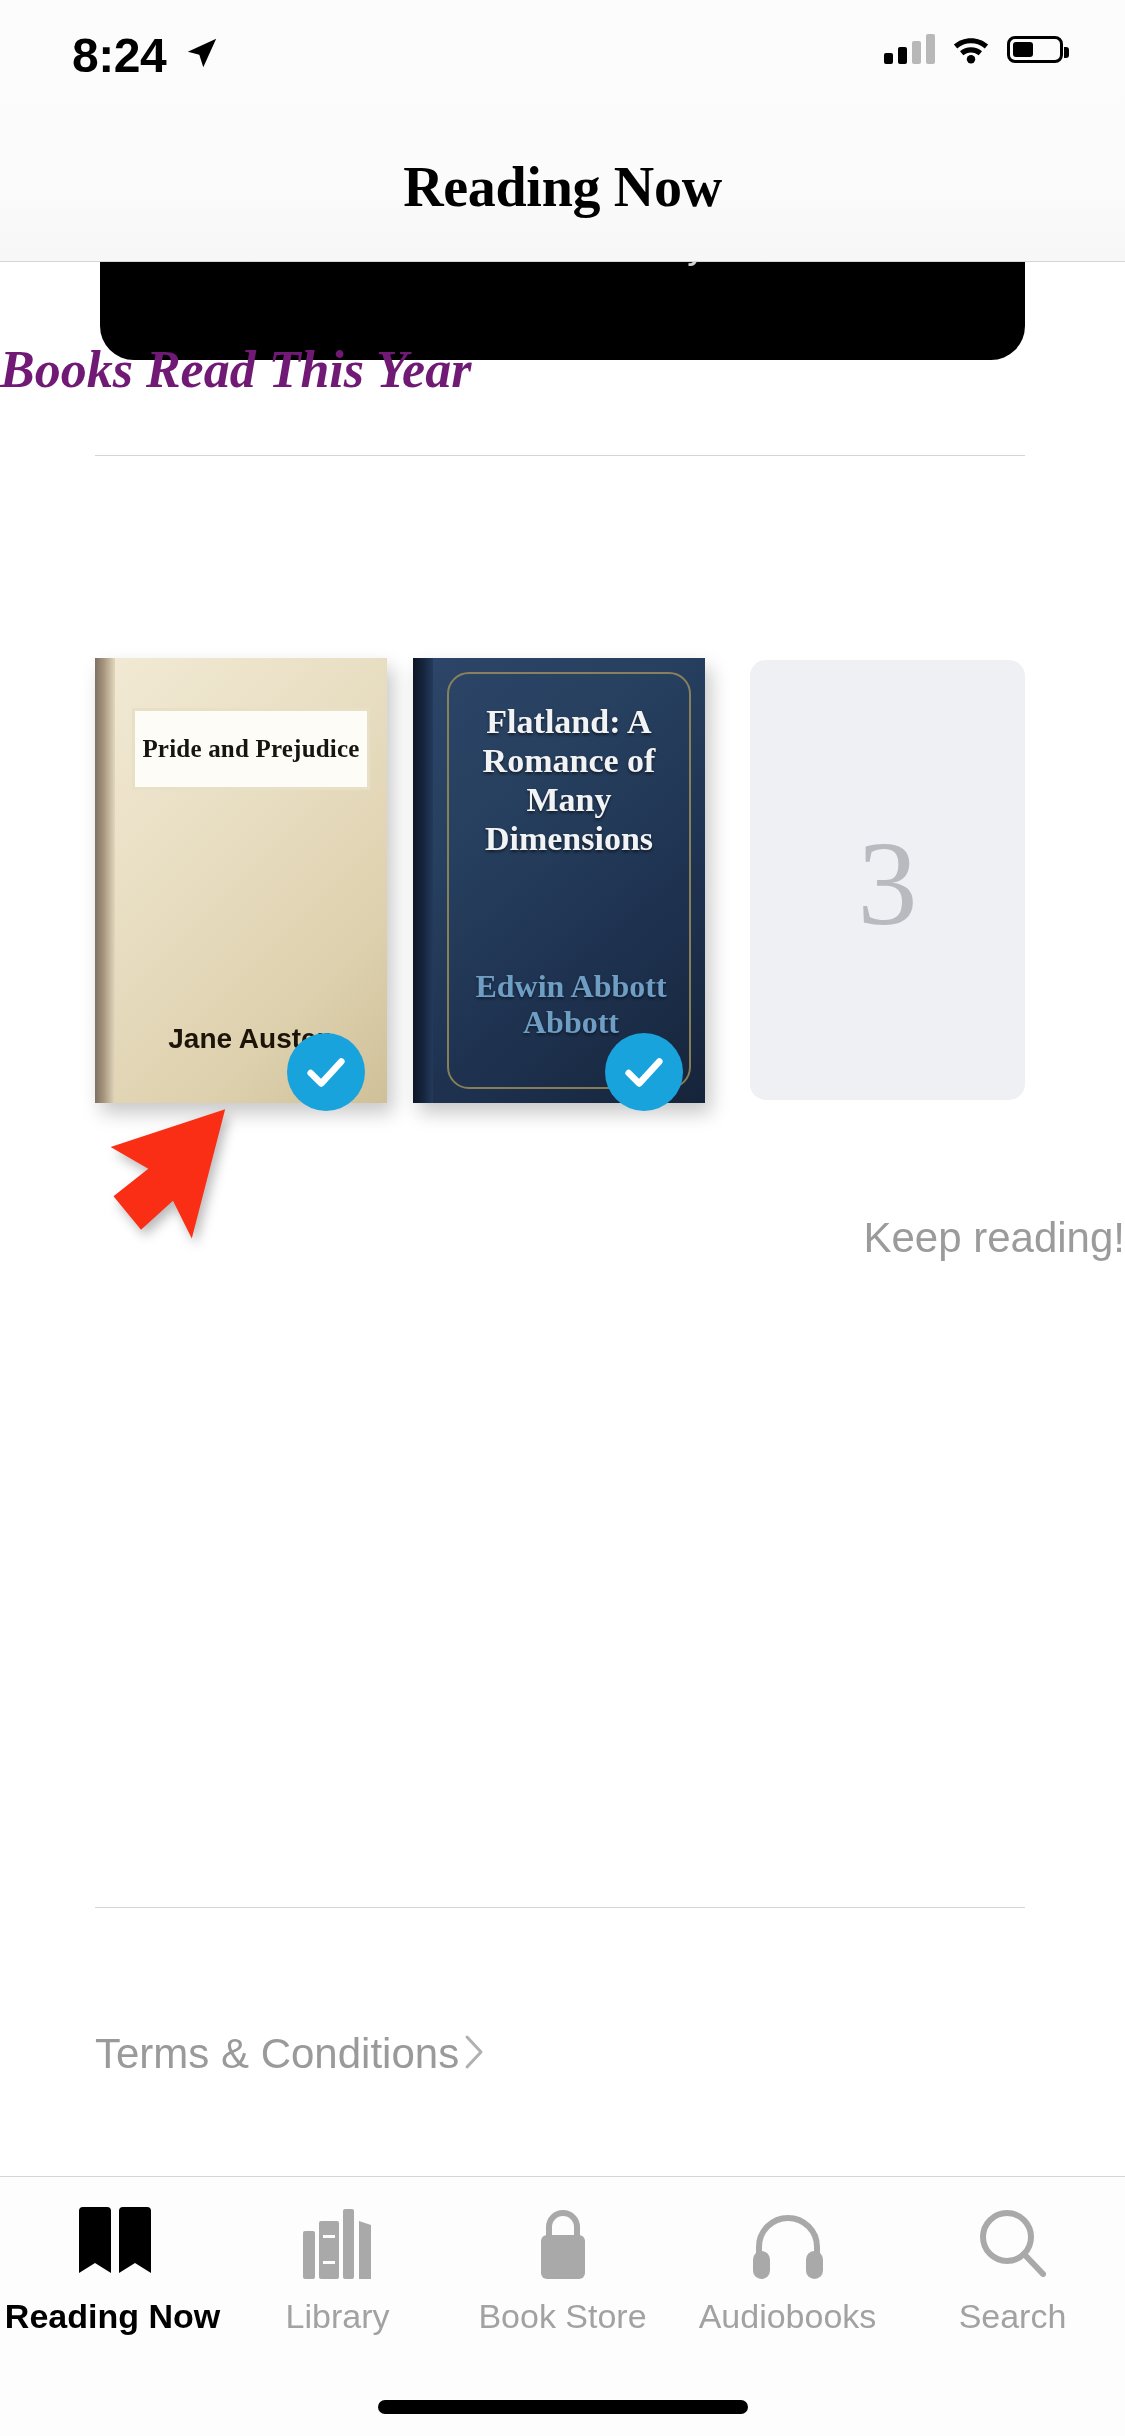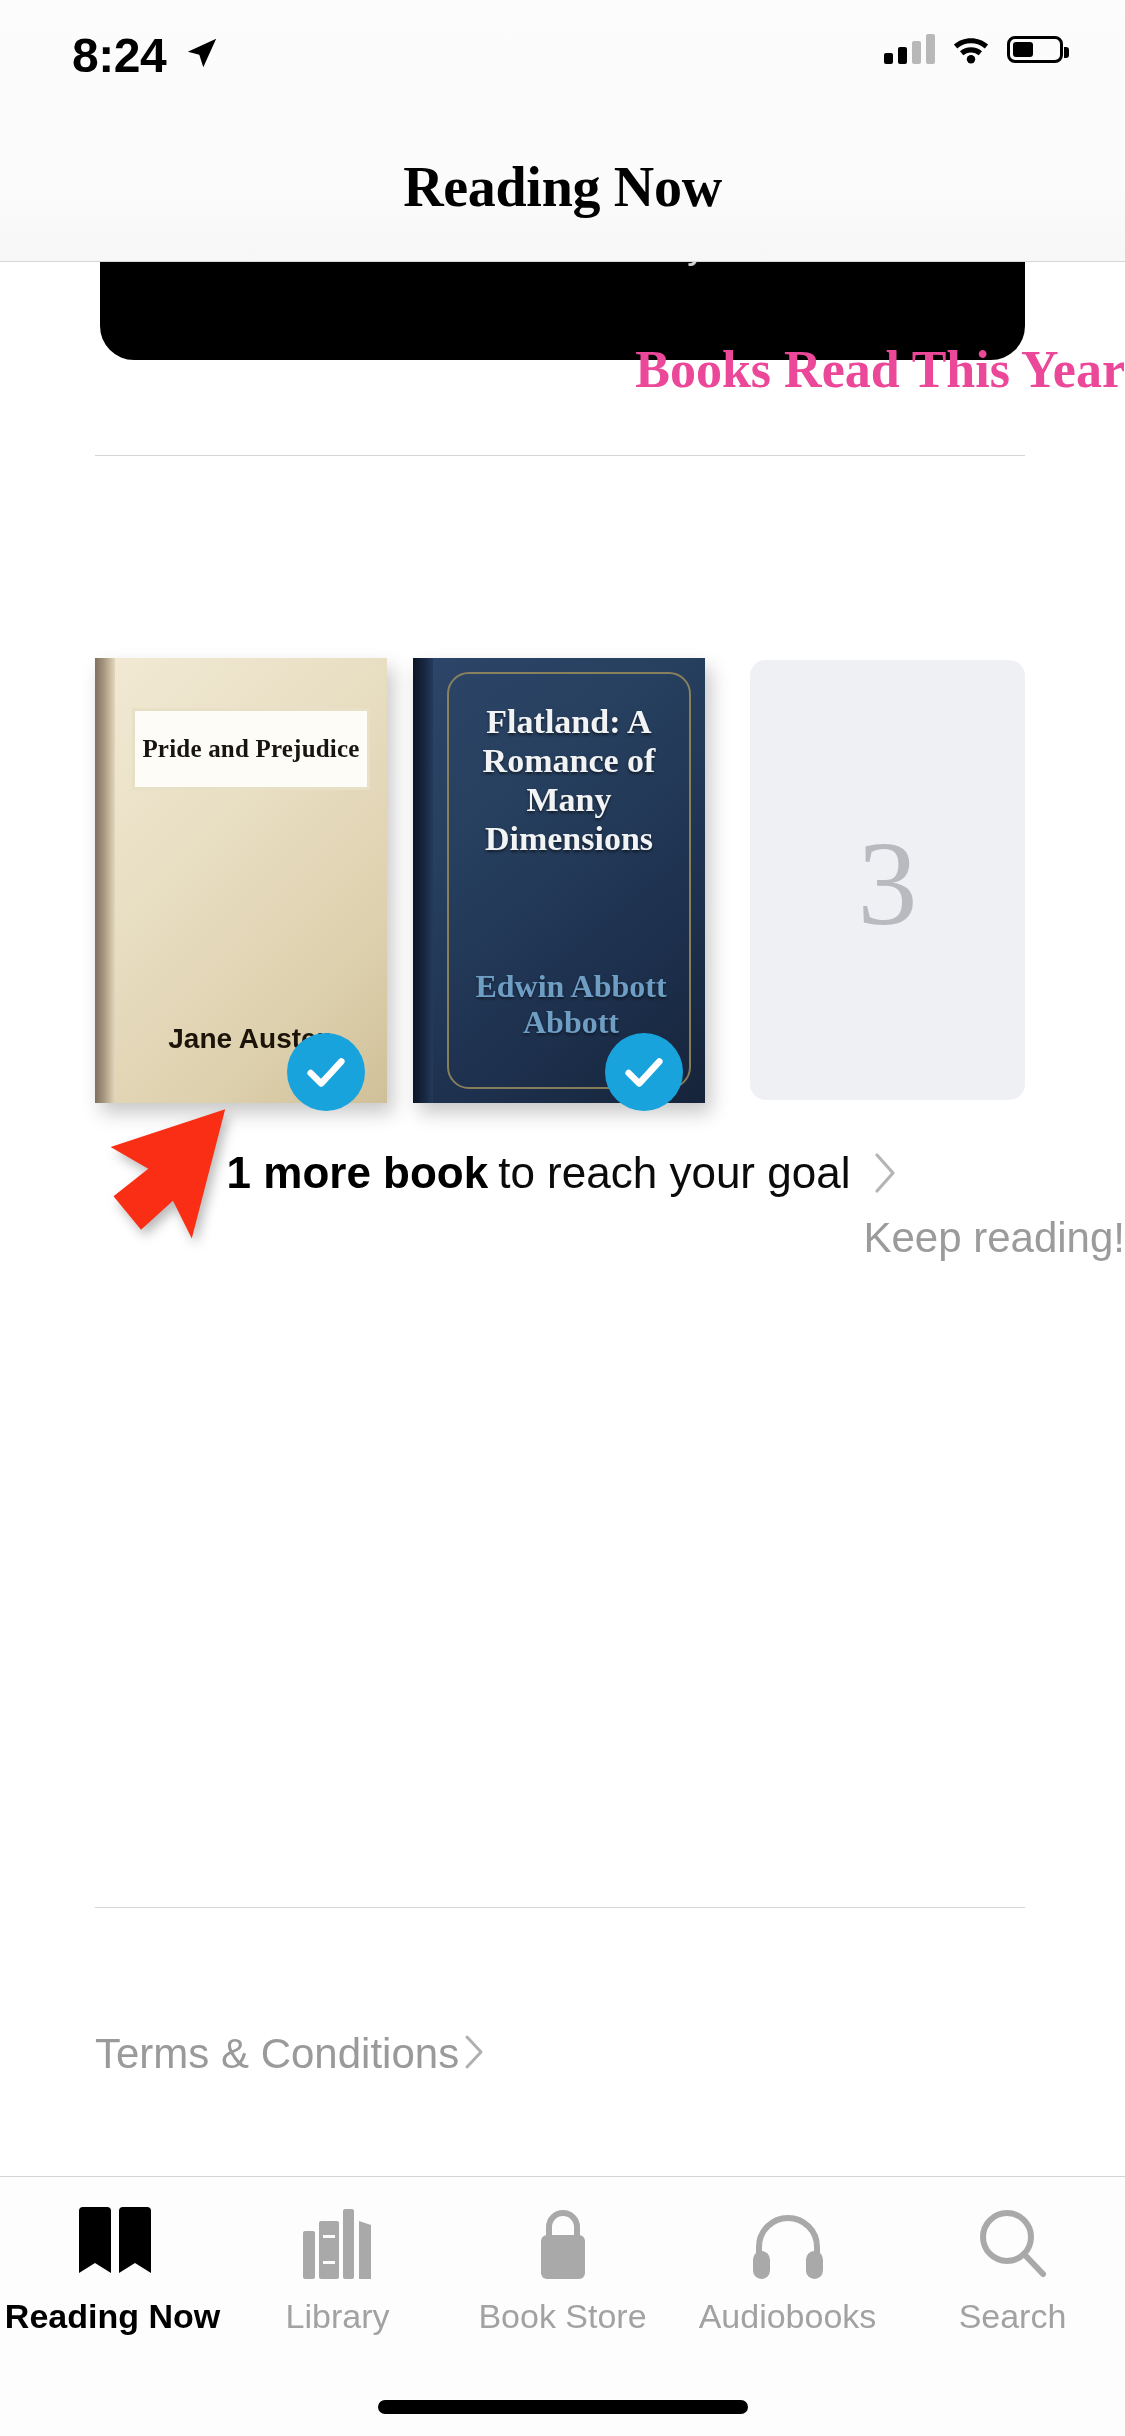--- a/index.html
+++ b/index.html
@@ -97,23 +97,23 @@
   .divider{
     position:absolute; left:95px; width:930px; height:1px;
     background:#d5d5d5;
   }
   #divider-top{ top:455px; }
   #divider-bottom{ top:1907px; }
 
   
   #section-title{
     position:absolute; left:0; right:0; top:340px;
-    text-align:right;
-    font-family:"Liberation Serif", serif;
-    font-weight:bold; font-size:52px; color:#ec4899;
+    text-align:left;
+    font-family:"Liberation Serif", serif;
+    font-weight:bold; font-size:52px; color:#701a75;font-style:italic;
   }
 
   
   #book-shelf{
     position:absolute; left:0; top:658px; width:1125px; height:460px;
   }
 
   .book{
     position:absolute; top:0; width:292px; height:445px;
     box-shadow: 6px 10px 18px rgba(0,0,0,0.22);
@@ -308,29 +308,20 @@
         <svg viewBox="0 0 24 24" fill="none" stroke="#ffffff" stroke-width="3.4" stroke-linecap="round" stroke-linejoin="round">
           <polyline points="4,12.5 9.5,18 20,6.5"></polyline>
         </svg>
       </div>
 
       <div id="placeholder-card">
         <span id="placeholder-number">3</span>
       </div>
     </div>
 
-    <div id="goal-row">
-      <span id="goal-strong">1 more book</span>
-      <span id="goal-rest">to reach your goal</span>
-      <span id="goal-chevron">
-        <svg width="26" height="44" viewBox="0 0 26 44" fill="none" stroke="#b5b5b5" stroke-width="3.2" stroke-linecap="round" stroke-linejoin="round">
-          <polyline points="5,4 21,22 5,40"></polyline>
-        </svg>
-      </span>
-    </div>
     <div id="goal-sub">Keep reading!</div>
 
     <div class="divider" id="divider-bottom"></div>
 
     <div id="terms-row">
       <span id="terms-label">Terms &amp; Conditions</span>
       <span>
         <svg width="22" height="38" viewBox="0 0 22 38" fill="none" stroke="#b0b0b0" stroke-width="3" stroke-linecap="round" stroke-linejoin="round">
           <polyline points="4,4 18,19 4,34"></polyline>
         </svg>

